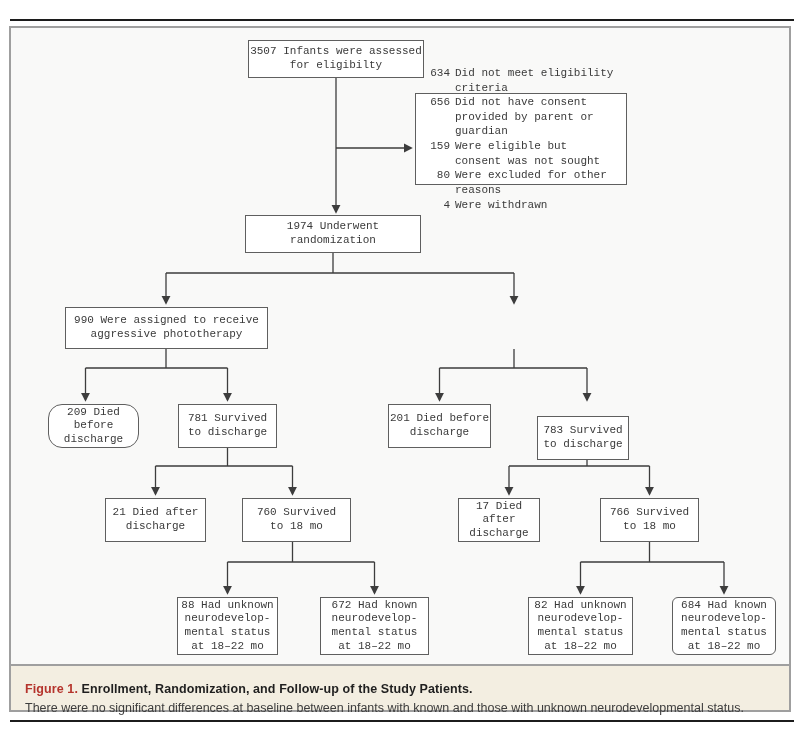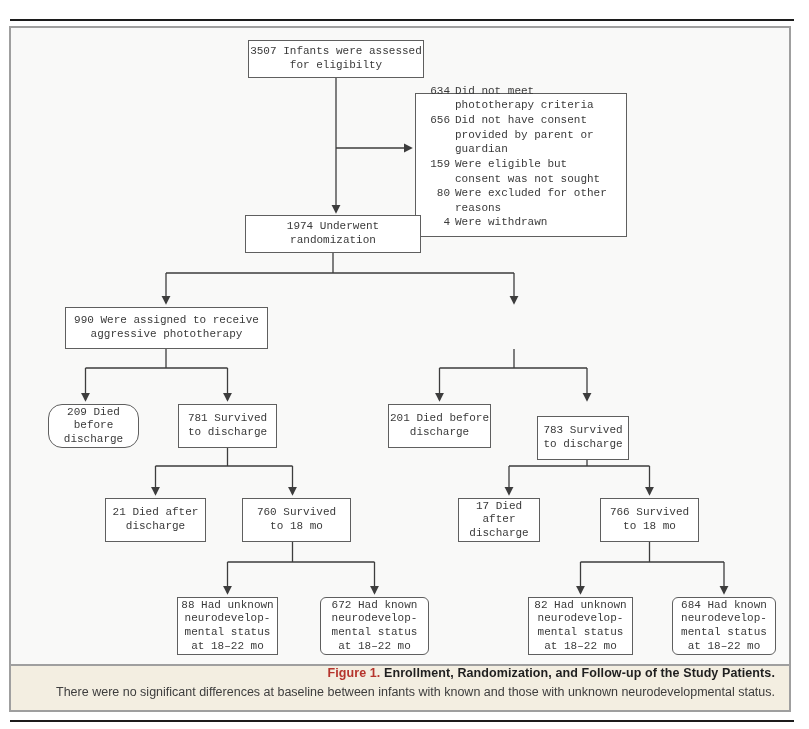--- a/index.html
+++ b/index.html
@@ -10,21 +10,21 @@
   .rule{position:absolute;left:10px;width:784px;height:2px;background:#1c1c1c;}
   .rule.top{top:19px;}
   .rule.bottom{top:720px;}
   .frame{
     position:absolute;left:9px;top:26px;width:782px;height:686px;
     box-sizing:border-box;border:2px solid #9f9f9f;background:#f9f9f8;
   }
   .caption{
     position:absolute;left:9px;top:664px;width:782px;height:48px;
     box-sizing:border-box;border:2px solid #9f9f9f;border-top-width:2px;
-    background:#f3eee1;padding:0 14px 0 14px;text-align:right;
+    background:#f3eee1;padding:16px 14px 0 14px;
   }
   .cap-line1{margin:0;font-size:12.5px;font-weight:bold;color:#1f1f1f;letter-spacing:.1px;}
   .cap-label{color:#b5342c;}
   .cap-line2{margin:5px 0 8px 0;font-size:12.5px;color:#3d3d3d;}
   svg.connectors{position:absolute;left:0;top:0;width:809px;height:729px;z-index:2;}
   svg.connectors path{fill:none;stroke:#3d3d3d;stroke-width:1.3;}
   .node{
     position:absolute;z-index:3;box-sizing:border-box;
     background:#ffffff;border:1.5px solid #5f5f5f;color:#3a3a3a;
     display:flex;align-items:center;justify-content:center;
@@ -73,25 +73,25 @@
     <path d="M649.5,542 V562 M580.5,562 H724"></path>
     <path d="M580.5,562 V593" marker-end="url(#arr)"></path>
     <path d="M724,562 V593" marker-end="url(#arr)"></path>
   </svg>
 
   <div class="node" style="left:248px;top:40px;width:176px;height:38px;">
     <span class="txt">3507 Infants were assessed
 for eligibilty</span>
   </div>
 
-  <div class="node list" style="left:415px;top:93px;width:212px;height:144px;align-items:flex-end;">
+  <div class="node list" style="left:415px;top:93px;width:212px;height:92px;">
     <div class="exwrap">
       <div class="exrow">
         <span class="exnum">634</span>
-        <span class="extext">Did not meet phototherapy criteria</span>
+        <span class="extext">Did not meet eligibility criteria</span>
       </div>
       <div class="exrow">
         <span class="exnum">656</span>
         <span class="extext">Did not have consent provided by parent or guardian</span>
       </div>
       <div class="exrow">
         <span class="exnum">159</span>
         <span class="extext">Were eligible but consent was not sought</span>
       </div>
       <div class="exrow">
@@ -147,21 +147,21 @@
     <span class="txt">766 Survived
 to 18 mo</span>
   </div>
 
   <div class="node" style="left:177px;top:597px;width:101px;height:58px;">
     <span class="txt">88 Had unknown
 neurodevelop-
 mental status
 at 18–22 mo</span>
   </div>
-  <div class="node" style="left:320px;top:597px;width:109px;height:58px;border-radius:6px;">
+  <div class="node" style="left:320px;top:597px;width:109px;height:58px;">
     <span class="txt">672 Had known
 neurodevelop-
 mental status
 at 18–22 mo</span>
   </div>
   <div class="node" style="left:528px;top:597px;width:105px;height:58px;">
     <span class="txt">82 Had unknown
 neurodevelop-
 mental status
 at 18–22 mo</span>

